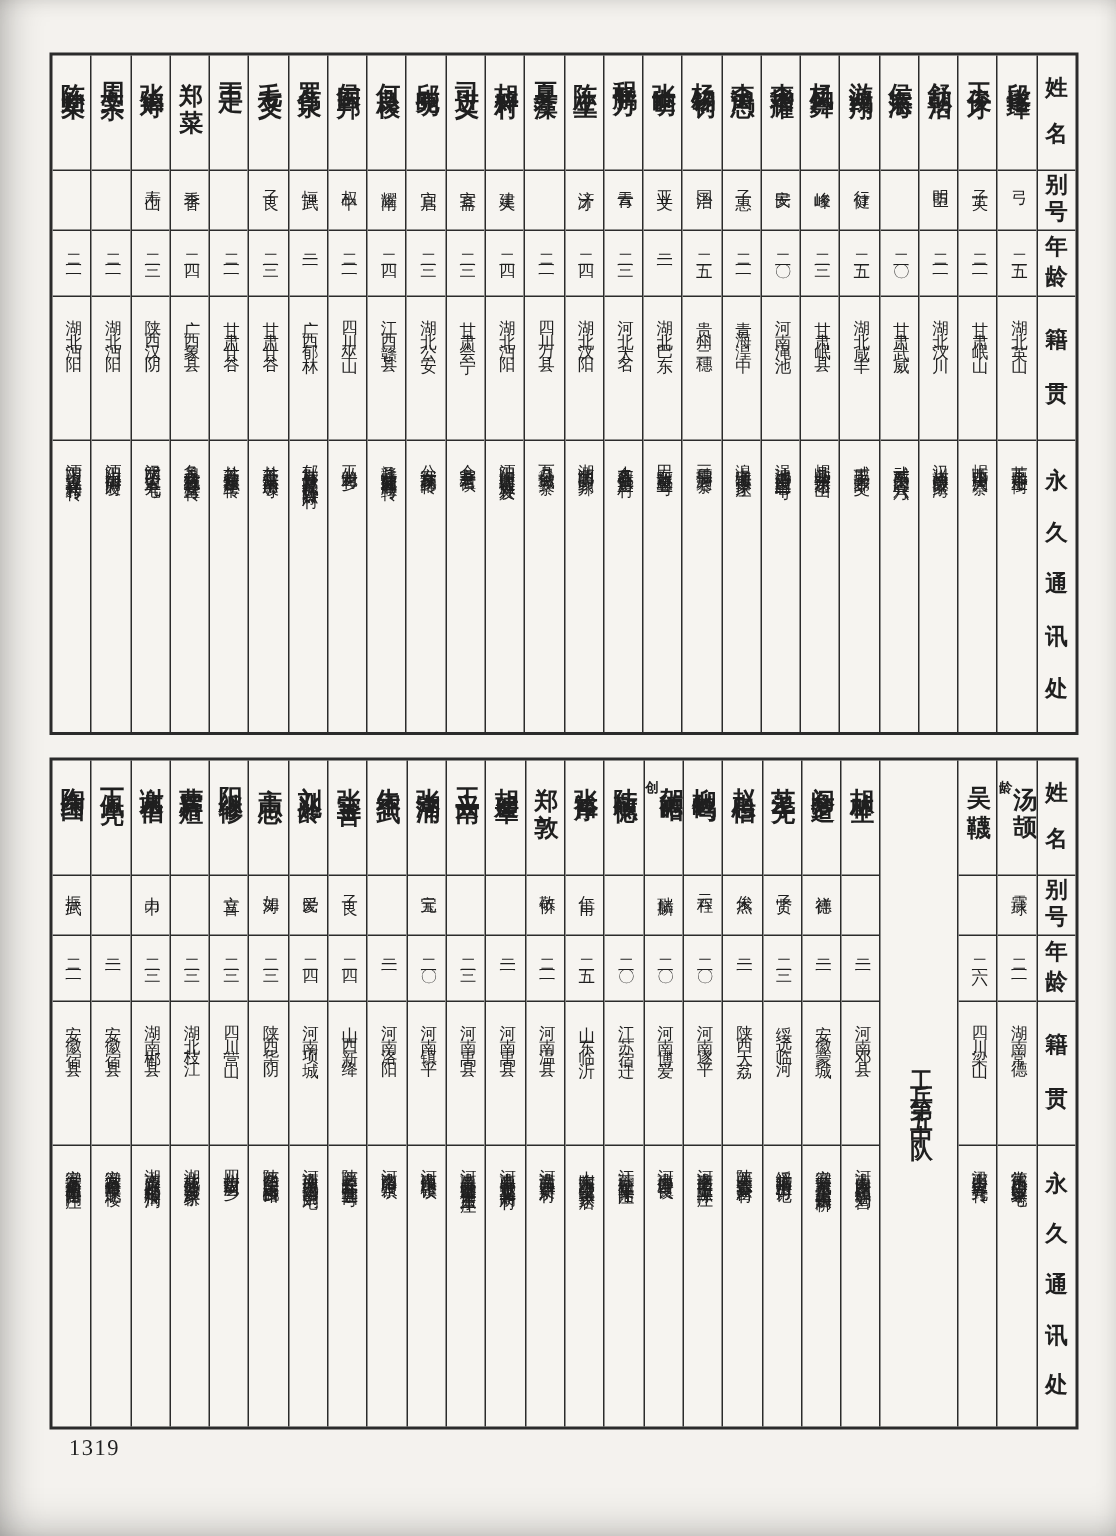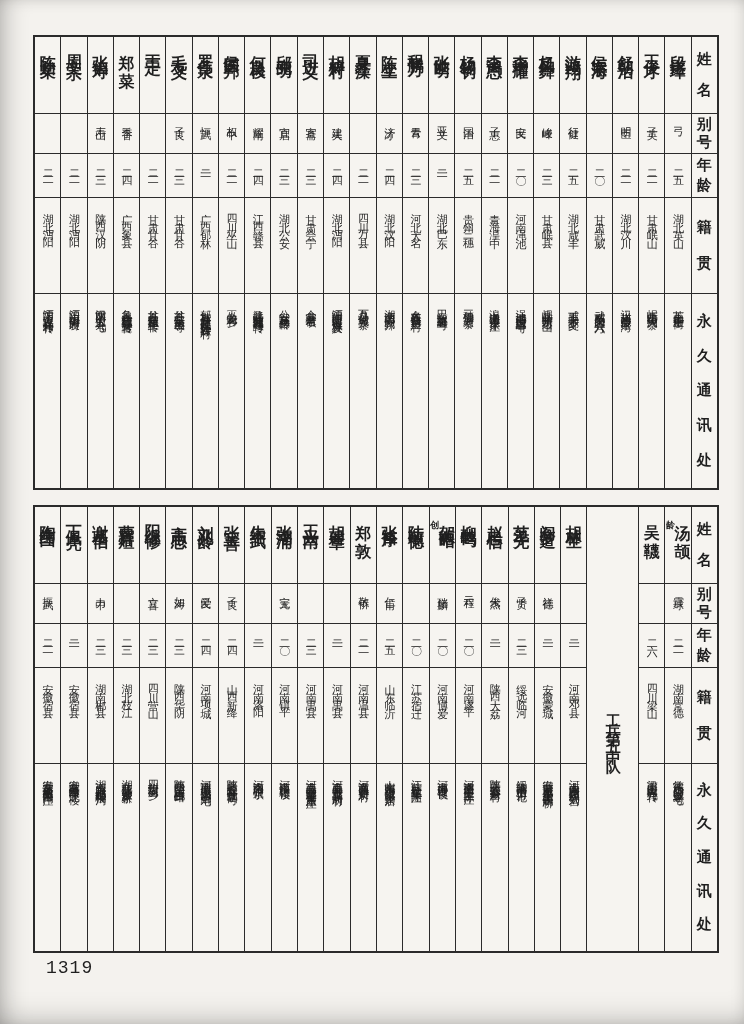--- a/index.html
+++ b/index.html
@@ -52,22 +52,22 @@
   .small{font-size:11px;}
   .alias{letter-spacing:2px;}
   .age{letter-spacing:6px;}
   .origin{letter-spacing:8px;}
   .addr{letter-spacing:1.5px;}
   .hcell{flex-direction:column;align-items:center;justify-content:space-evenly;padding-top:0;}
   .hchar{font-size:15px;font-weight:bold;line-height:1;}
   .label-text{font-size:15px;font-weight:bold;letter-spacing:9px;}
   .pagenum{
     position:absolute;left:46px;top:958px;
-    font-size:18px;letter-spacing:1px;
-    font-family:Liberation Mono, monospace;
+    font-size:15px;letter-spacing:1px;
+    font-family:Liberation Serif, serif;
   }
 </style>
 </head>
 <body>
 
 <div class="page">
   <div class="rtable" id="table-0">
       <div class="col header-col">
         <div class="cell name-cell hcell">
           <div class="hchar">姓</div>

